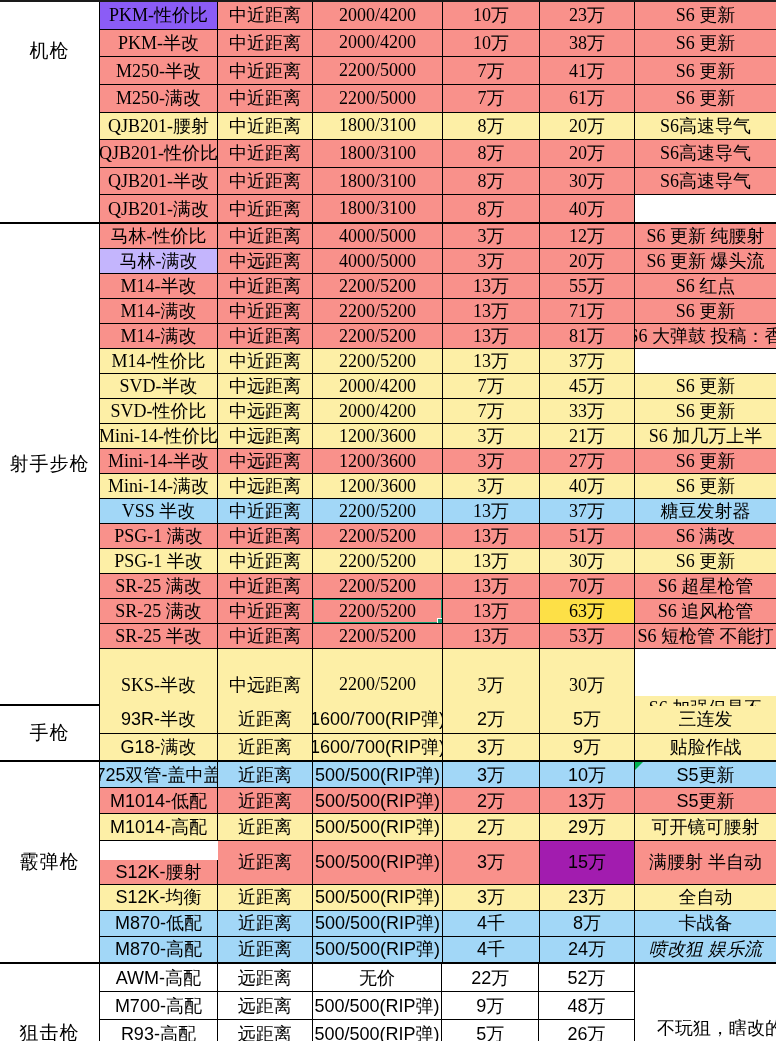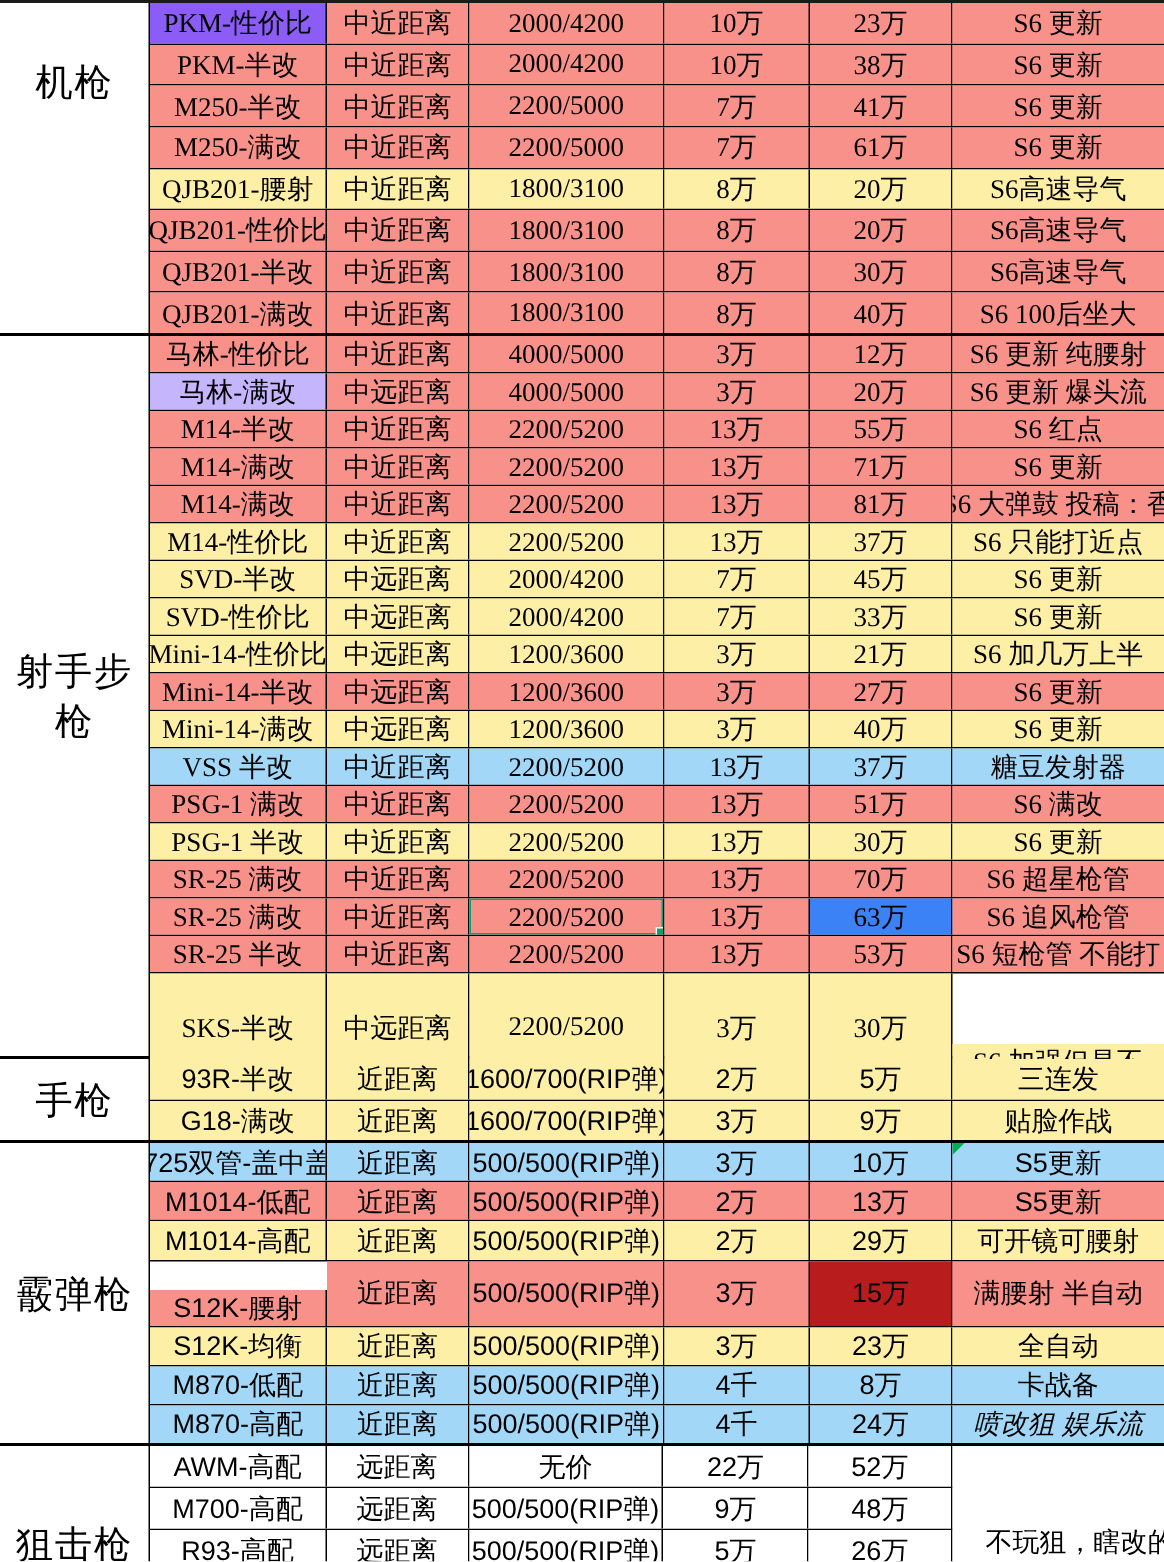--- a/index.html
+++ b/index.html
@@ -18,21 +18,21 @@
   .s1{height:482px;}
   .s2{height:56px;}
   .s3{height:202px;}
   .s4{height:86px;}
   .f-serif{font-family:"Liberation Serif",serif;font-size:18px;}
   .f-sans{font-family:"Liberation Sans",sans-serif;font-size:18px;}
   .cat{
     width:100px;box-sizing:border-box;
     border-right:1px solid #000;
     display:flex;align-items:center;justify-content:center;
-    font-size:25px;letter-spacing:1px;background:#fff;text-align:center;
+    font-size:19px;letter-spacing:1px;background:#fff;
   }
   .s0 .cat{align-items:flex-start;padding-top:36px;}
   .s4 .cat{align-items:flex-end;padding-bottom:2px;}
   .rows{flex:1;display:flex;flex-direction:column;position:relative;}
   .row{flex:1;display:flex;border-bottom:1px solid #000;box-sizing:border-box;}
   .row:last-child{border-bottom:none;}
   .cell{
     display:flex;align-items:center;justify-content:center;
     border-right:1px solid #000;box-sizing:border-box;
     overflow:hidden;white-space:nowrap;position:relative;
@@ -132,21 +132,20 @@
           <div class="cell c-cost" style="background: rgb(249, 145, 139);">8万</div>
           <div class="cell c-sell" style="background: rgb(249, 145, 139);">30万</div>
           <div class="cell c-note" style="background: rgb(249, 145, 139);">S6高速导气</div>
         </div>
         <div class="row">
           <div class="cell c-name" style="background: rgb(249, 145, 139);">QJB201-满改</div>
           <div class="cell c-range" style="background: rgb(249, 145, 139);">中近距离</div>
           <div class="cell c-stats" style="background: rgb(249, 145, 139);">1800/3100</div>
           <div class="cell c-cost" style="background: rgb(249, 145, 139);">8万</div>
           <div class="cell c-sell" style="background: rgb(249, 145, 139);">40万</div>
-          <div class="cell c-note" style="background: rgb(249, 145, 139);">S6 100后坐大</div>
         </div>
       </div>
     </div>
     <div class="section s1 sb f-serif">
       <div class="cat">射手步枪</div>
       <div class="rows">
         <div class="row">
           <div class="cell c-name" style="background: rgb(249, 145, 139);">马林-性价比</div>
           <div class="cell c-range" style="background: rgb(249, 145, 139);">中近距离</div>
           <div class="cell c-stats" style="background: rgb(249, 145, 139);">4000/5000</div>
@@ -185,21 +184,20 @@
           <div class="cell c-cost" style="background: rgb(249, 145, 139);">13万</div>
           <div class="cell c-sell" style="background: rgb(249, 145, 139);">81万</div>
           <div class="cell c-note" style="background: rgb(249, 145, 139);">S6 大弹鼓  投稿：香</div>
         </div>
         <div class="row">
           <div class="cell c-name" style="background: rgb(253, 239, 166);">M14-性价比</div>
           <div class="cell c-range" style="background: rgb(253, 239, 166);">中近距离</div>
           <div class="cell c-stats" style="background: rgb(253, 239, 166);">2200/5200</div>
           <div class="cell c-cost" style="background: rgb(253, 239, 166);">13万</div>
           <div class="cell c-sell" style="background: rgb(253, 239, 166);">37万</div>
-          <div class="cell c-note" style="background: rgb(253, 239, 166);">S6 只能打近点</div>
         </div>
         <div class="row">
           <div class="cell c-name" style="background: rgb(253, 239, 166);">SVD-半改</div>
           <div class="cell c-range" style="background: rgb(253, 239, 166);">中远距离</div>
           <div class="cell c-stats" style="background: rgb(253, 239, 166);">2000/4200</div>
           <div class="cell c-cost" style="background: rgb(253, 239, 166);">7万</div>
           <div class="cell c-sell" style="background: rgb(253, 239, 166);">45万</div>
           <div class="cell c-note" style="background: rgb(253, 239, 166);">S6 更新</div>
         </div>
         <div class="row">
@@ -264,21 +262,21 @@
           <div class="cell c-stats" style="background: rgb(249, 145, 139);">2200/5200</div>
           <div class="cell c-cost" style="background: rgb(249, 145, 139);">13万</div>
           <div class="cell c-sell" style="background: rgb(249, 145, 139);">70万</div>
           <div class="cell c-note" style="background: rgb(249, 145, 139);">S6 超星枪管</div>
         </div>
         <div class="row">
           <div class="cell c-name" style="background: rgb(249, 145, 139);">SR-25 满改</div>
           <div class="cell c-range" style="background: rgb(249, 145, 139);">中近距离</div>
           <div class="cell c-stats selected" style="background: rgb(249, 145, 139);">2200/5200</div>
           <div class="cell c-cost" style="background: rgb(249, 145, 139);">13万</div>
-          <div class="cell c-sell" style="background: #3b82f6;">63万</div>
+          <div class="cell c-sell" style="background: #fde047;">63万</div>
           <div class="cell c-note" style="background: rgb(249, 145, 139);">S6 追风枪管</div>
         </div>
         <div class="row">
           <div class="cell c-name" style="background: rgb(249, 145, 139);">SR-25 半改</div>
           <div class="cell c-range" style="background: rgb(249, 145, 139);">中近距离</div>
           <div class="cell c-stats" style="background: rgb(249, 145, 139);">2200/5200</div>
           <div class="cell c-cost" style="background: rgb(249, 145, 139);">13万</div>
           <div class="cell c-sell" style="background: rgb(249, 145, 139);">53万</div>
           <div class="cell c-note" style="background: rgb(249, 145, 139);">S6 短枪管 不能打</div>
         </div>
@@ -338,21 +336,21 @@
           <div class="cell c-stats" style="background: rgb(253, 239, 166);">500/500(RIP弹)</div>
           <div class="cell c-cost" style="background: rgb(253, 239, 166);">2万</div>
           <div class="cell c-sell" style="background: rgb(253, 239, 166);">29万</div>
           <div class="cell c-note" style="background: rgb(253, 239, 166);">可开镜可腰射</div>
         </div>
         <div class="row">
           <div class="cell c-name" style="background: rgb(249, 145, 139); margin-top: 19px;">S12K-腰射</div>
           <div class="cell c-range" style="background: rgb(249, 145, 139);">近距离</div>
           <div class="cell c-stats" style="background: rgb(249, 145, 139);">500/500(RIP弹)</div>
           <div class="cell c-cost" style="background: rgb(249, 145, 139);">3万</div>
-          <div class="cell c-sell" style="background: #b91c1c;">15万</div>
+          <div class="cell c-sell" style="background: #a21caf;">15万</div>
           <div class="cell c-note" style="background: rgb(249, 145, 139);">满腰射 半自动</div>
         </div>
         <div class="row">
           <div class="cell c-name" style="background: rgb(253, 239, 166);">S12K-均衡</div>
           <div class="cell c-range" style="background: rgb(253, 239, 166);">近距离</div>
           <div class="cell c-stats" style="background: rgb(253, 239, 166);">500/500(RIP弹)</div>
           <div class="cell c-cost" style="background: rgb(253, 239, 166);">3万</div>
           <div class="cell c-sell" style="background: rgb(253, 239, 166);">23万</div>
           <div class="cell c-note" style="background: rgb(253, 239, 166);">全自动</div>
         </div>

